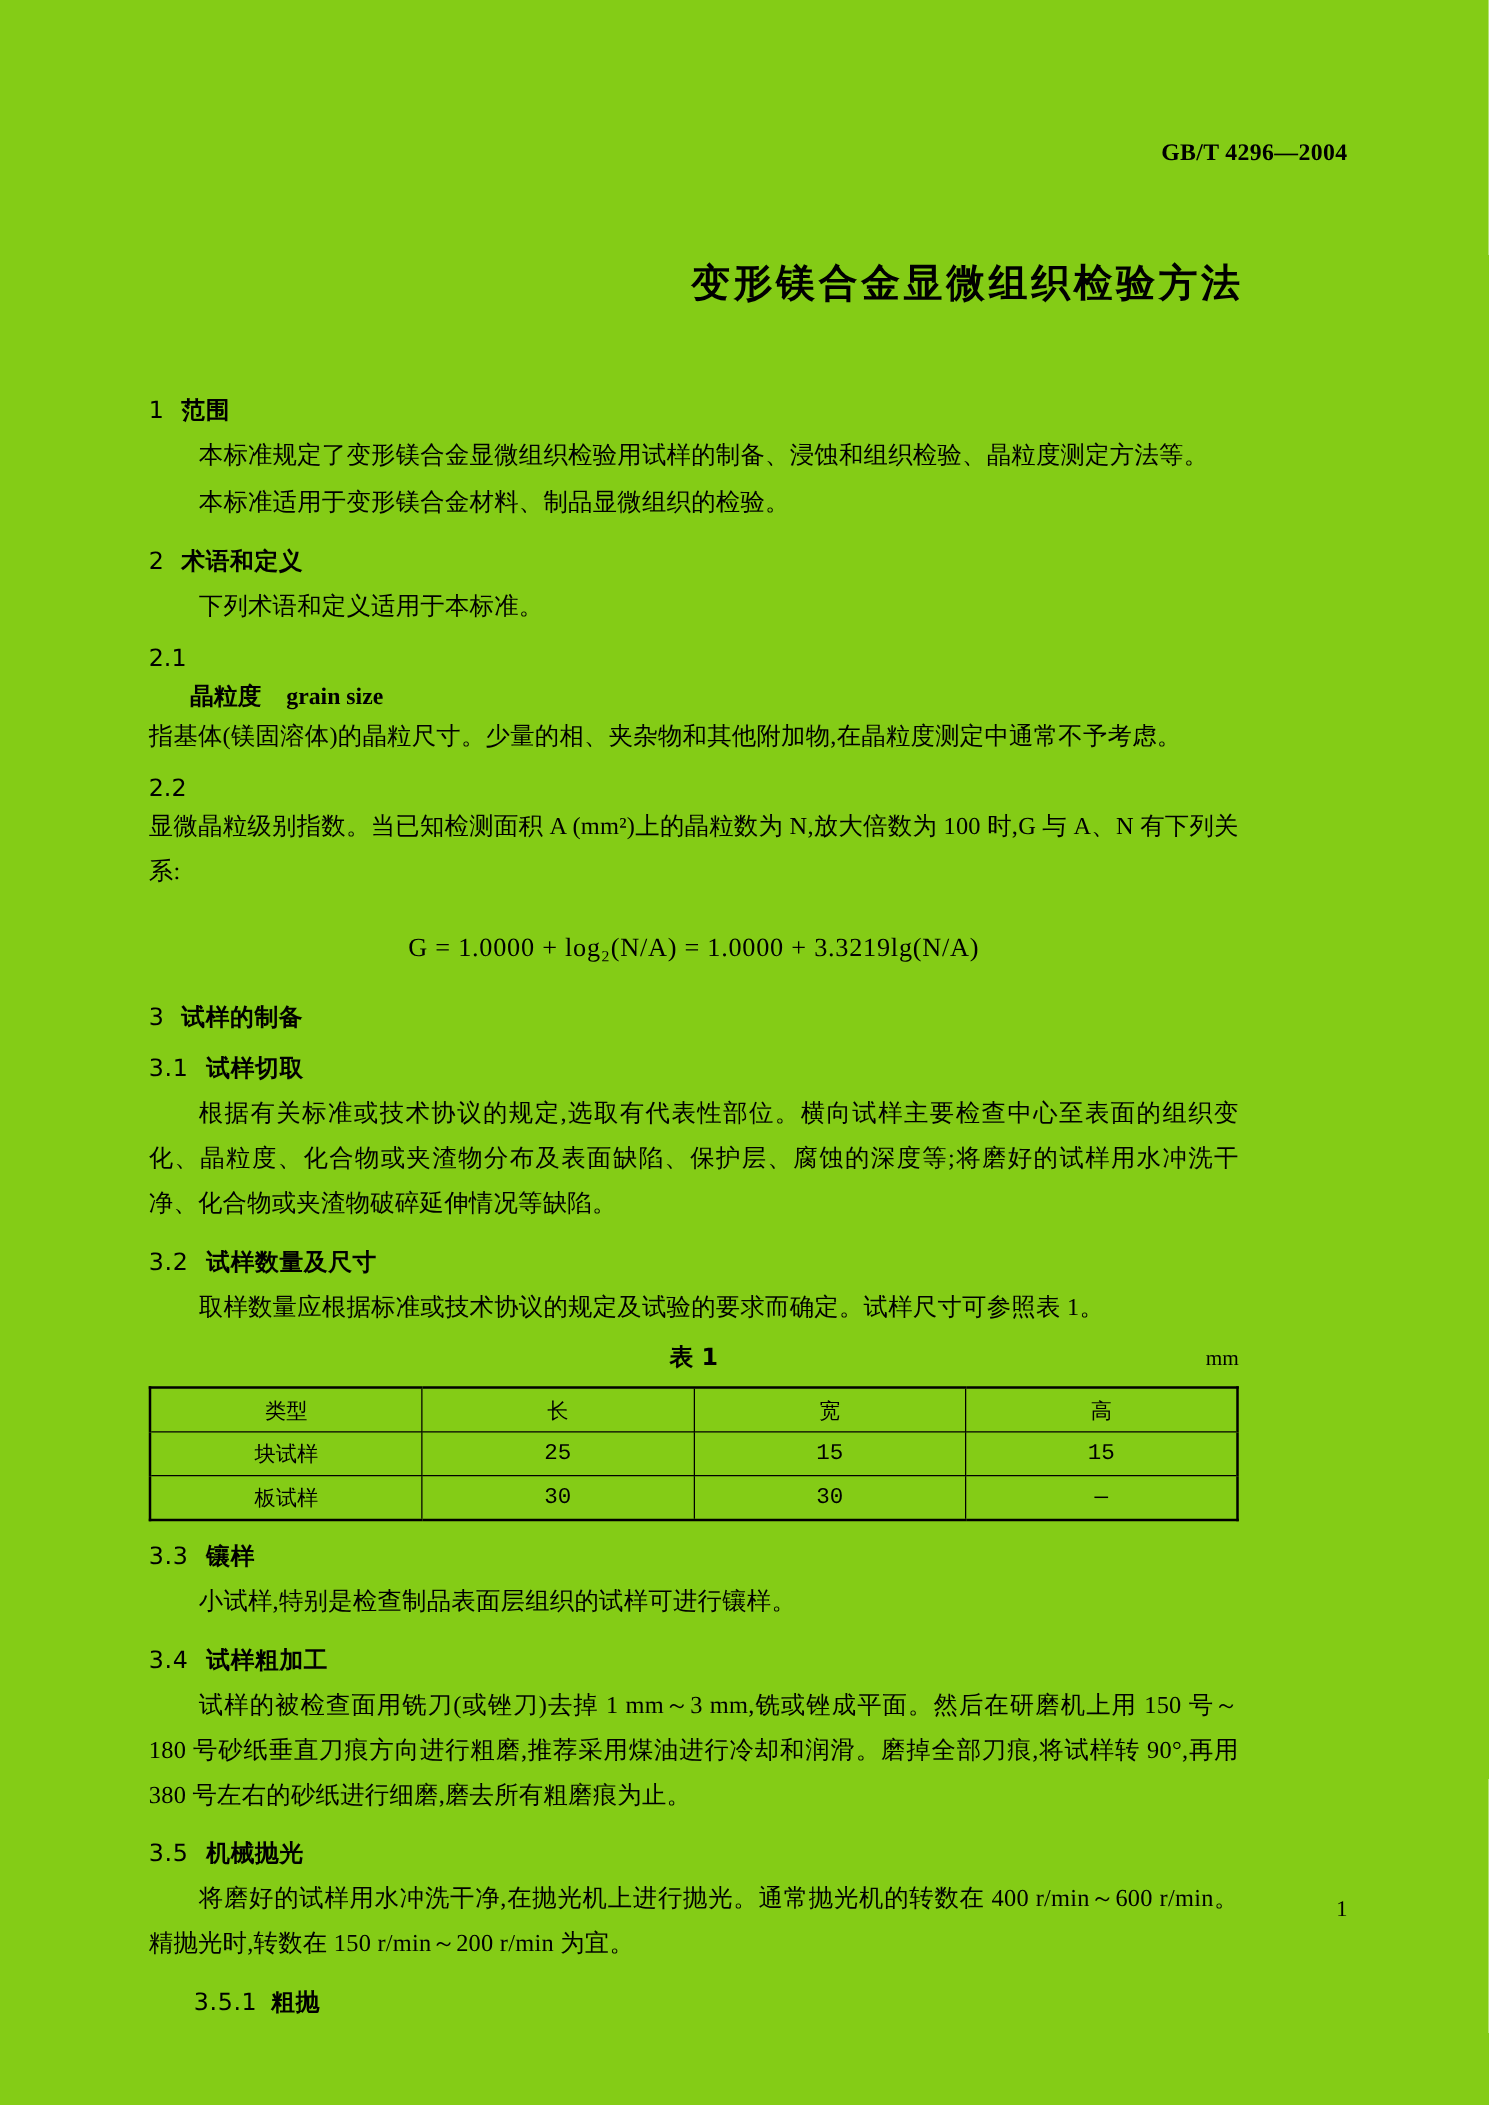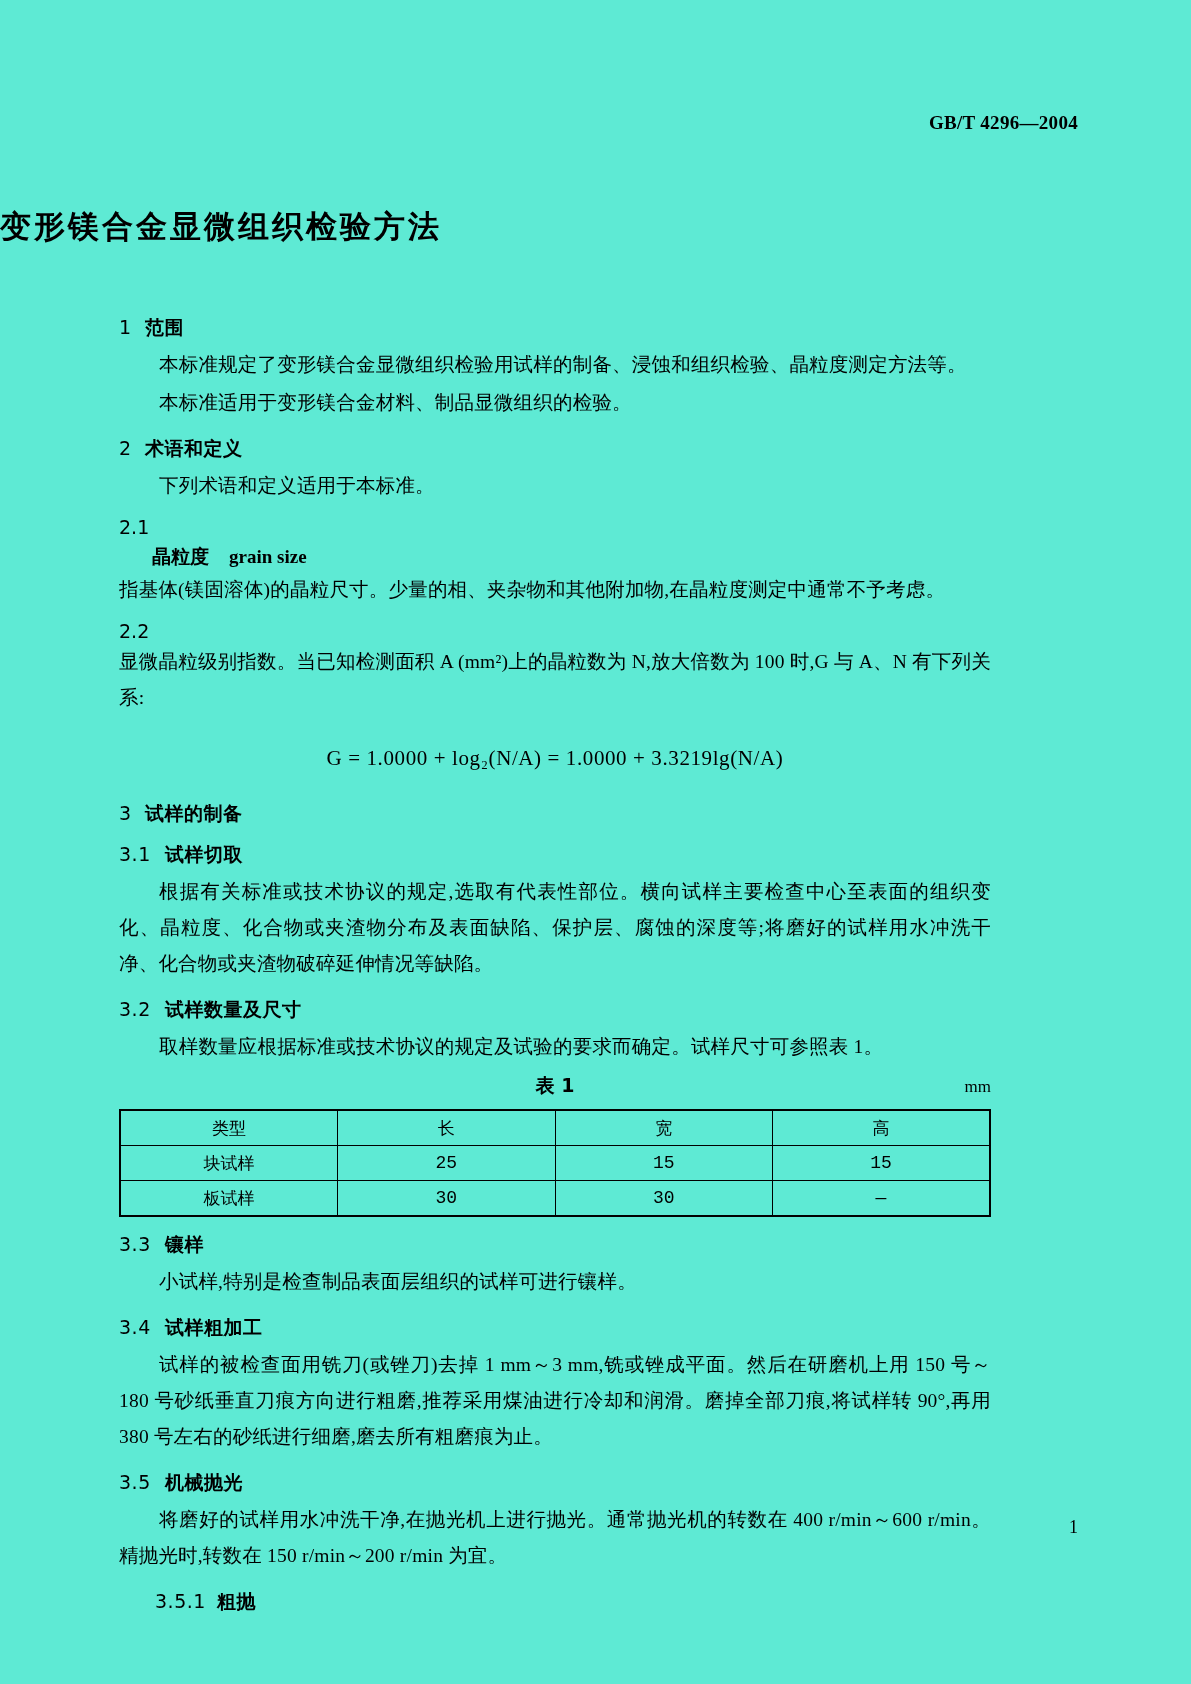--- a/index.html
+++ b/index.html
@@ -9,21 +9,21 @@
   }
   body {
     font-family: "Liberation Serif", "DejaVu Serif", serif;
     color: #000000;
   }
   .page {
     position: relative;
     width: 1191px;
     height: 1684px;
     margin: 0 auto;
-    background: #5eead4;
+    background: #84cc16;
     box-sizing: border-box;
     padding: 0;
     overflow: hidden;
   }
 
   
   .running-header {
     position: absolute;
     top: 112px;
     right: 113px;
@@ -35,21 +35,21 @@
     font-family: "Liberation Serif", serif;
     font-weight: bold;
   }
 
   
   .doc-title {
     position: absolute;
     top: 206px;
     left: 0;
     width: 995px;
-    text-align: left;
+    text-align: right;
     font-family: "DejaVu Sans", "Liberation Sans", sans-serif;
     font-weight: bold;
     font-size: 31px;
     letter-spacing: 3px;
   }
 
   
   .content {
     position: absolute;
     top: 300px;

